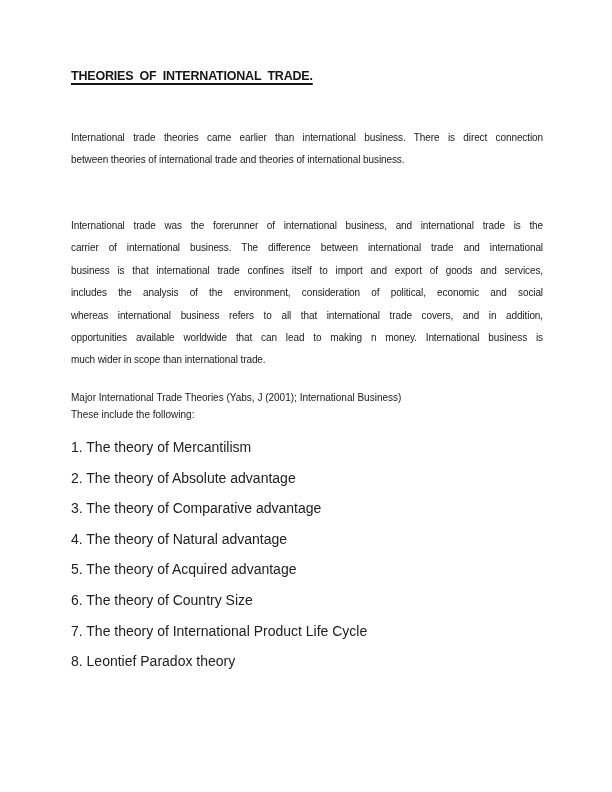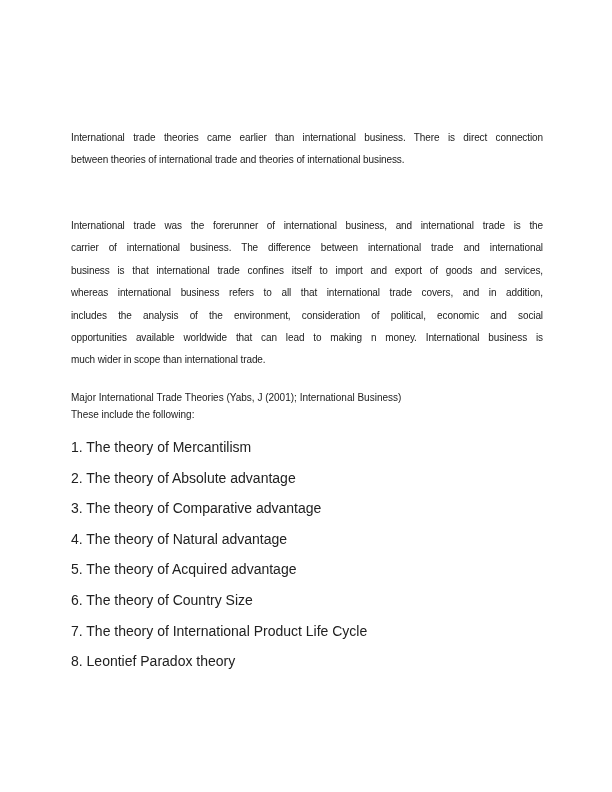--- a/index.html
+++ b/index.html
@@ -71,32 +71,33 @@
   .theories-list .item {
     line-height: 30.6px;
     white-space: nowrap;
   }
 </style>
 </head>
 <body>
 
 <div class="page">
 
+  <div class="doc-heading">THEORIES OF INTERNATIONAL TRADE.</div>
 
   <div class="para para-1">
     <div class="jline">International trade theories came earlier than international business. There is direct connection</div>
     <div class="lline">between theories of international trade and theories of international business.</div>
   </div>
 
   <div class="para para-2">
     <div class="jline">International trade was the forerunner of international business, and international trade is the</div>
     <div class="jline">carrier of international business. The difference between international trade and international</div>
     <div class="jline">business is that international trade confines itself to import and export of goods and services,</div>
+    <div class="jline">includes the analysis of the environment, consideration of political, economic and social</div>
     <div class="jline">whereas international business refers to all that international trade covers, and in addition,</div>
-    <div class="jline">includes the analysis of the environment, consideration of political, economic and social</div>
     <div class="jline">opportunities available worldwide that can lead to making n money. International business is</div>
     <div class="lline">much wider in scope than international trade.</div>
   </div>
 
   <div class="single-line line-major">Major International Trade Theories (Yabs, J (2001); International Business)</div>
 
   <div class="single-line line-these">These include the following:</div>
 
   <div class="theories-list">
     <div class="item">1. The theory of Mercantilism</div>

